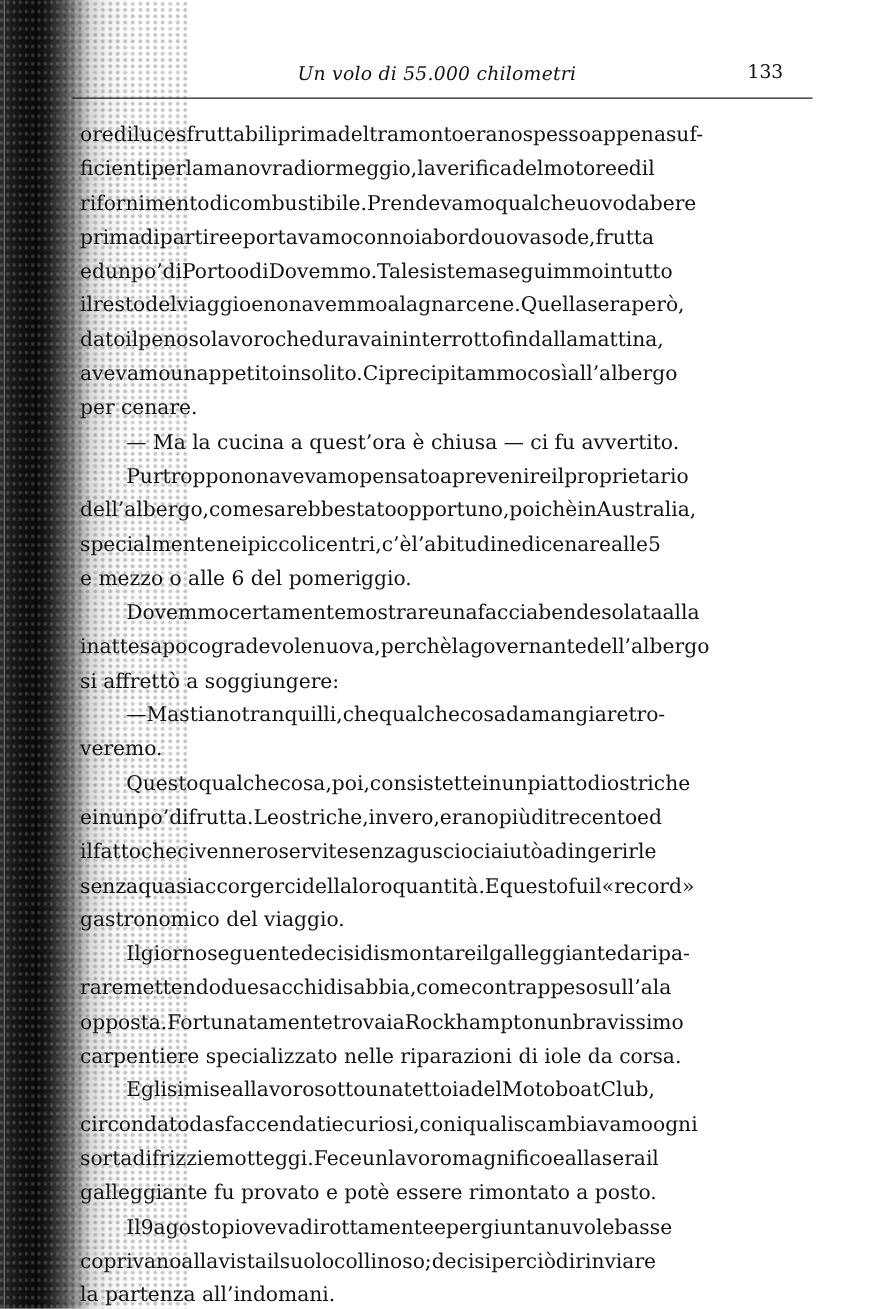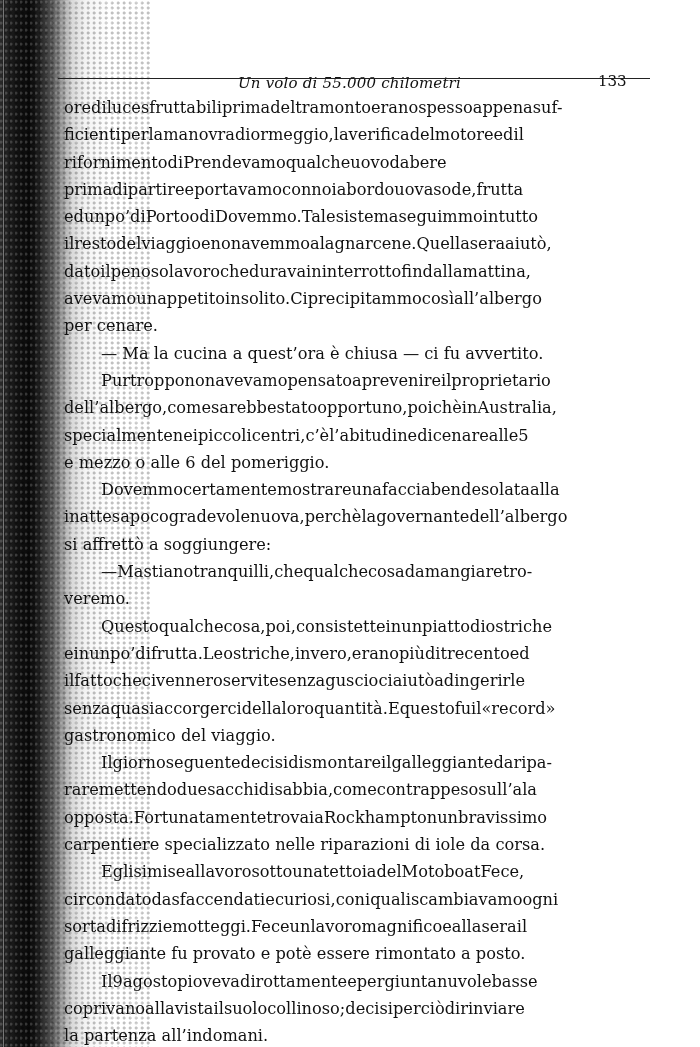--- a/index.html
+++ b/index.html
@@ -23,21 +23,21 @@
         radial-gradient(circle at 20% 30%, rgba(255,255,255,0.25) 1px, transparent 2px),
         radial-gradient(circle at 70% 60%, rgba(0,0,0,0.35) 1px, transparent 2px);
       background-size: 5px 7px, 6px 5px;
       opacity: 0.7;
       pointer-events: none;
     }
     .edge-line {
       position: absolute; left: 3px; top: 0; bottom: 0; width: 1px; background: #777;
     }
     .header {
-      position: absolute; left: 60px; top: 48px; width: 590px; height: 24px; margin-top: 24px;
+      position: absolute; left: 60px; top: 48px; width: 590px; height: 24px;
     }
     .running-title {
       position: absolute; left: 178px; top: 2px;
       font-style: italic; font-size: 15px; letter-spacing: 0.2px;
     }
     .page-number {
       position: absolute; left: 538px; top: 0px;
       font-size: 15px; font-weight: normal;
     }
     .header-rule {
@@ -92,20 +92,21 @@
       <span class="w">la</span>
       <span class="w">verifica</span>
       <span class="w">del</span>
       <span class="w">motore</span>
       <span class="w">ed</span>
       <span class="w">il</span>
     </div>
     <div class="line">
       <span class="w">rifornimento</span>
       <span class="w">di</span>
+      <span class="w">combustibile.</span>
       <span class="w">Prendevamo</span>
       <span class="w">qualche</span>
       <span class="w">uovo</span>
       <span class="w">da</span>
       <span class="w">bere</span>
     </div>
     <div class="line">
       <span class="w">prima</span>
       <span class="w">di</span>
       <span class="w">partire</span>
@@ -139,21 +140,21 @@
       <span class="w">resto</span>
       <span class="w">del</span>
       <span class="w">viaggio</span>
       <span class="w">e</span>
       <span class="w">non</span>
       <span class="w">avemmo</span>
       <span class="w">a</span>
       <span class="w">lagnarcene.</span>
       <span class="w">Quella</span>
       <span class="w">sera</span>
-      <span class="w">aiutò,</span>
+      <span class="w">però,</span>
     </div>
     <div class="line">
       <span class="w">dato</span>
       <span class="w">il</span>
       <span class="w">penoso</span>
       <span class="w">lavoro</span>
       <span class="w">che</span>
       <span class="w">durava</span>
       <span class="w">ininterrotto</span>
       <span class="w">fin</span>
@@ -334,21 +335,21 @@
       <span class="w">Egli</span>
       <span class="w">si</span>
       <span class="w">mise</span>
       <span class="w">al</span>
       <span class="w">lavoro</span>
       <span class="w">sotto</span>
       <span class="w">una</span>
       <span class="w">tettoia</span>
       <span class="w">del</span>
       <span class="w">Motoboat</span>
-      <span class="w">Fece,</span>
+      <span class="w">Club,</span>
     </div>
     <div class="line">
       <span class="w">circondato</span>
       <span class="w">da</span>
       <span class="w">sfaccendati</span>
       <span class="w">e</span>
       <span class="w">curiosi,</span>
       <span class="w">con</span>
       <span class="w">i</span>
       <span class="w">quali</span>

